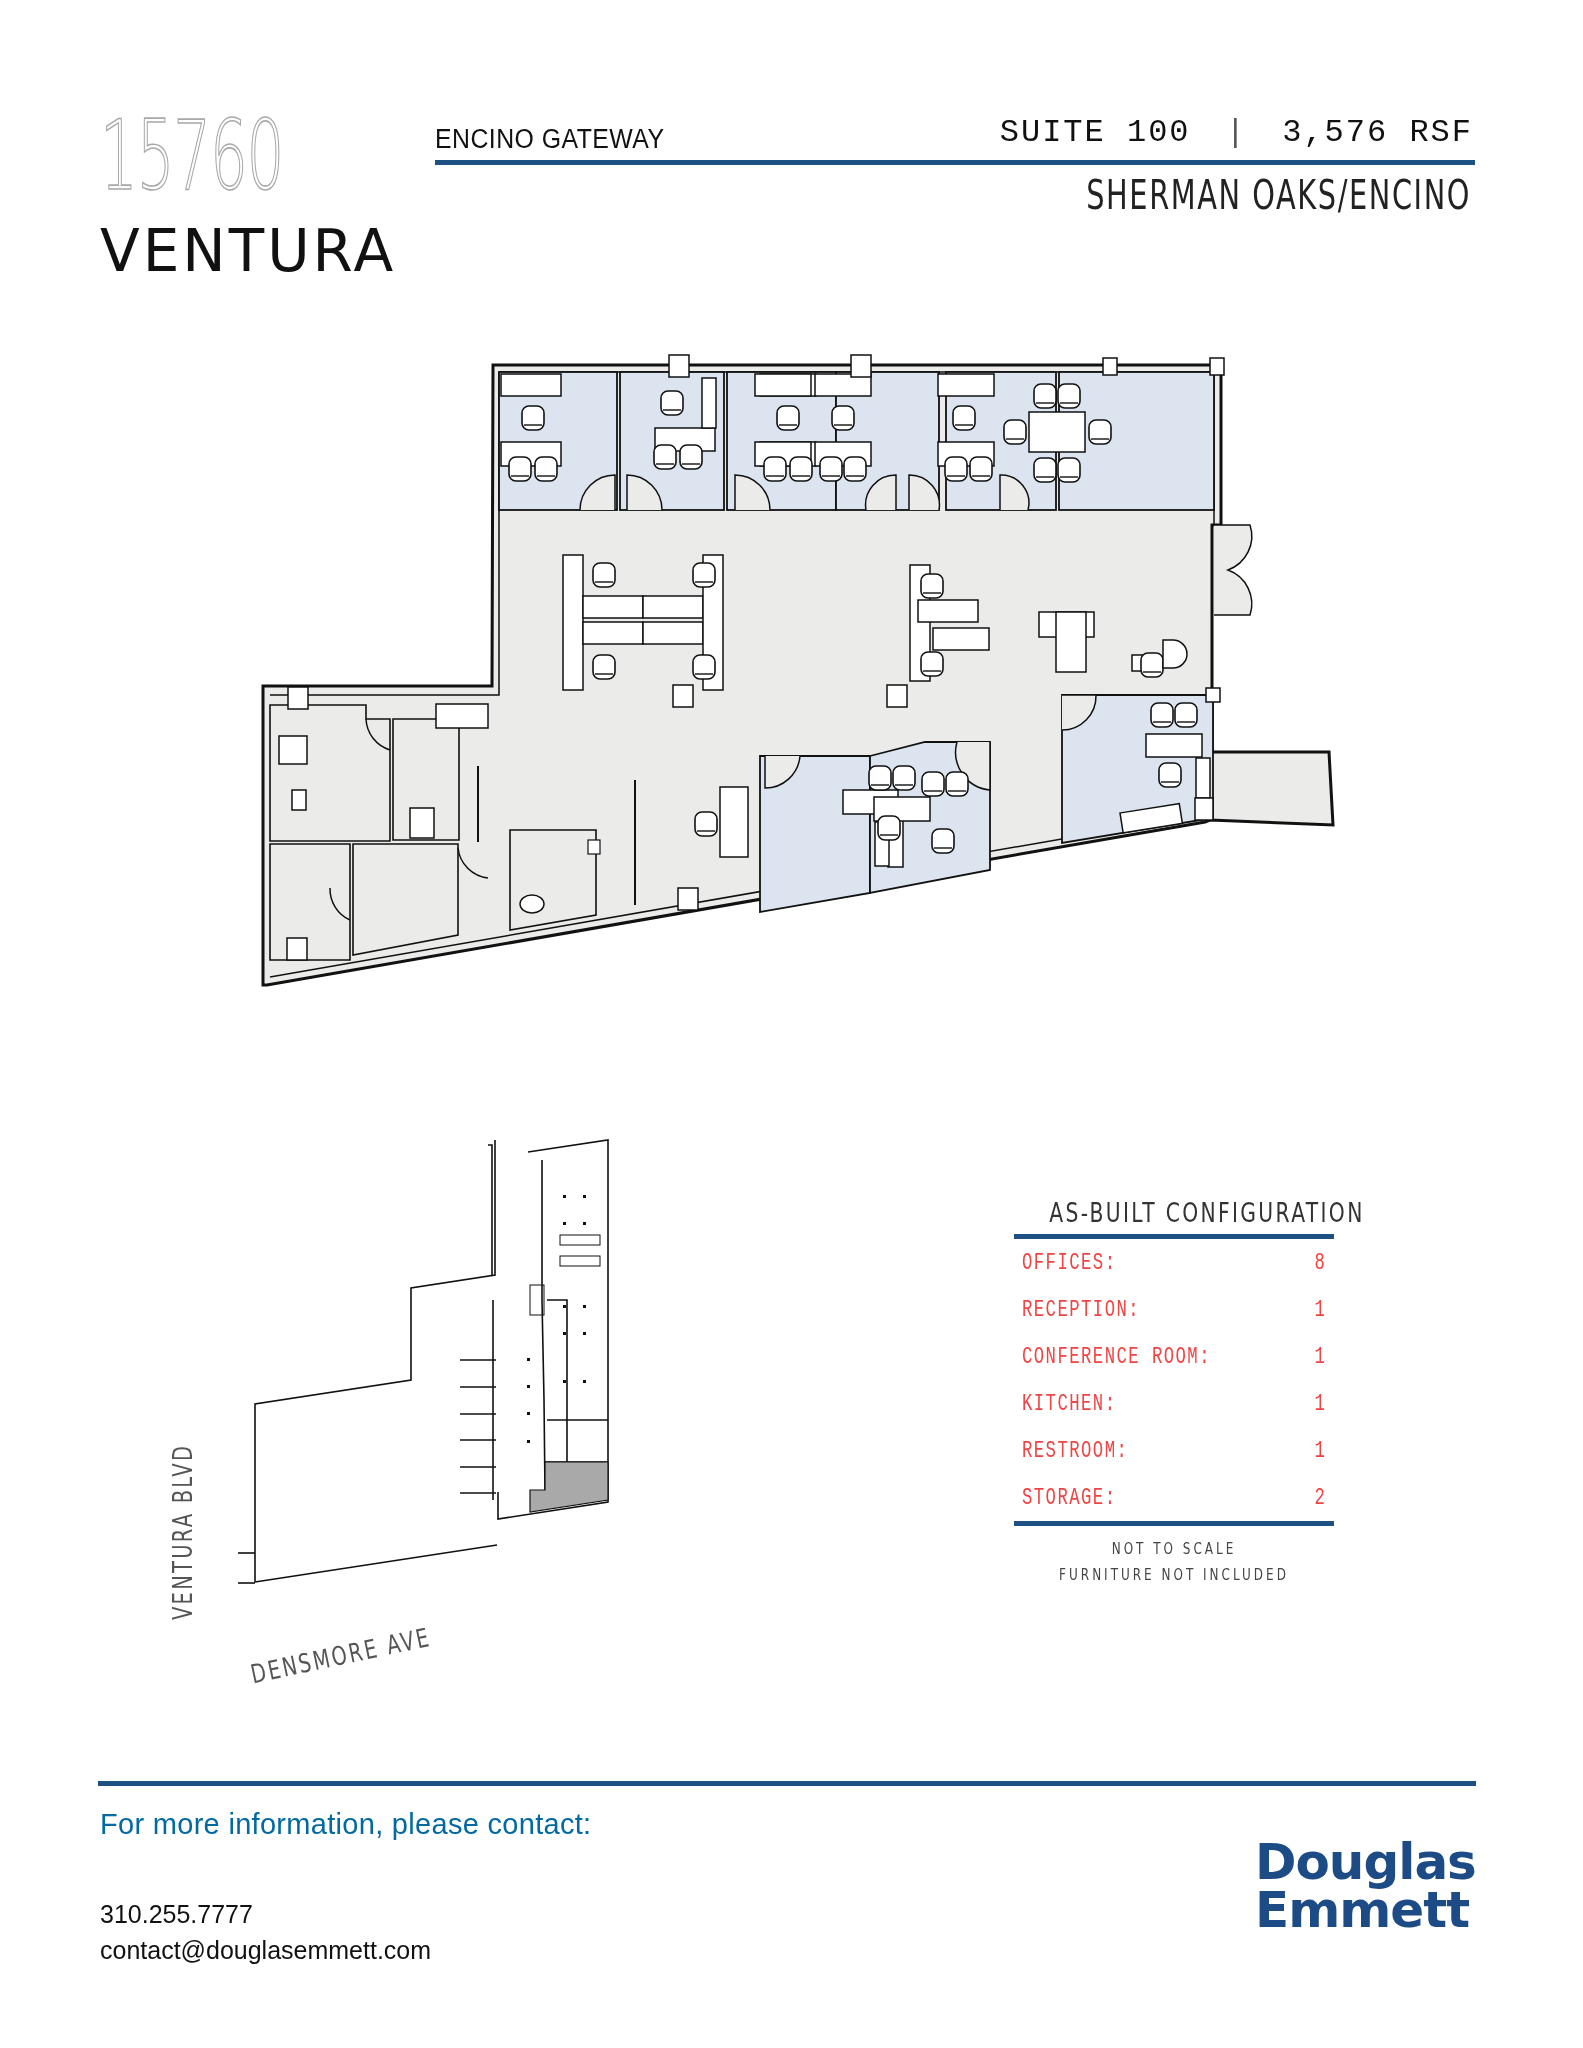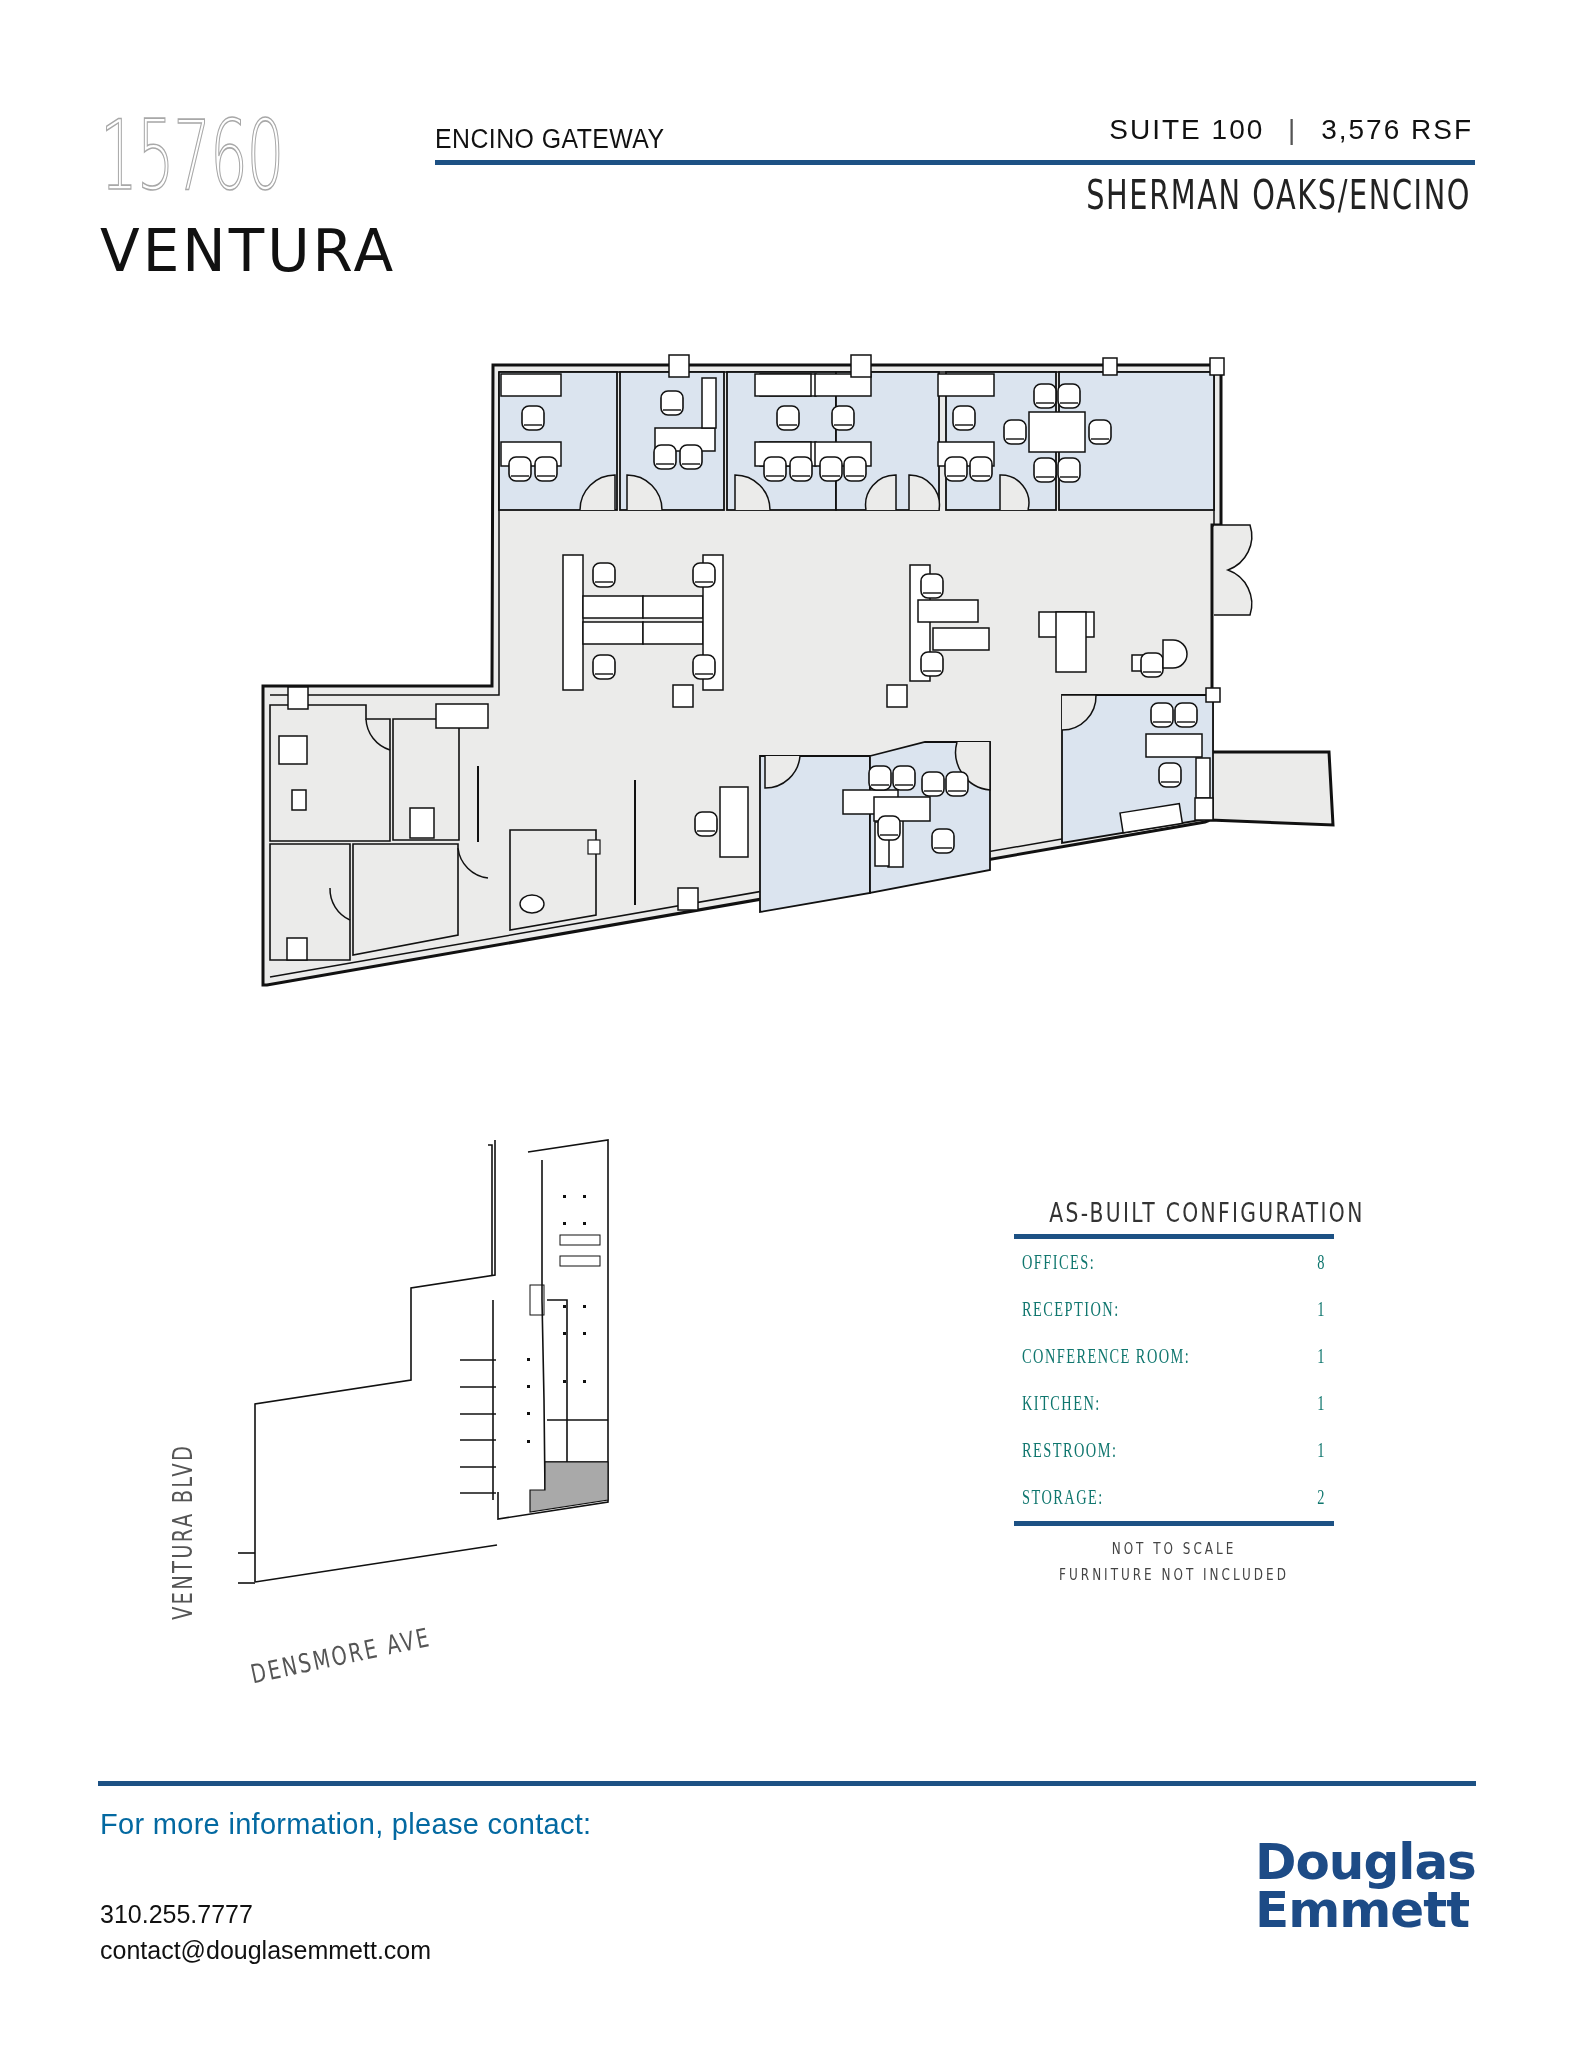--- a/index.html
+++ b/index.html
@@ -1,29 +1,29 @@
 <!DOCTYPE html>
 <html><head>
 <meta charset="utf-8">
 <style>
   html, body { margin:0; padding:0; background:#ffffff; }
   body { width:1583px; height:2048px; position:relative; overflow:hidden; font-family:"Liberation Sans", sans-serif; color:#111; }
   .abs { position:absolute; }
   .addr-num { left:100px; top:108px; font-family:"DejaVu Sans", sans-serif; font-weight:200; font-size:96px; color:transparent; -webkit-text-stroke:1.6px #a8a8a8; letter-spacing:-2px; transform:scaleX(0.62); transform-origin:left top; line-height:1; }
   .addr-name { left:100px; top:222px; font-family:"DejaVu Sans", sans-serif; font-size:58px; letter-spacing:3px; color:#111; line-height:1; }
   .bldg-name { left:435px; top:124px; font-size:27px; letter-spacing:0.5px; color:#111; transform:scaleX(0.92); transform-origin:left top; }
-  .suite { right:110px; top:114px; font-family:Liberation Sans, sans-serif; font-size:28px; letter-spacing:2px; color:#111; }
+  .suite { right:110px; top:114px; font-family:Liberation Mono, monospace; font-size:32px; letter-spacing:2px; color:#111; }
   .rule-top { left:435px; top:160px; width:1040px; height:5px; background:#1d5184; }
   .submarket { right:112px; top:172px; font-family:"DejaVu Sans Condensed","DejaVu Sans", sans-serif; font-weight:300; font-size:40px; letter-spacing:2px; color:#222; transform:scaleX(0.8); transform-origin:right top; }
   .plan { left:250px; top:350px; }
   .keyplan { left:230px; top:1115px; }
   .cfg { left:1014px; top:1198px; width:320px; }
   .cfg-title { font-family:"DejaVu Sans", sans-serif; font-size:26px; letter-spacing:3px; color:#333; text-align:center; transform:scaleX(0.78); transform-origin:center top; white-space:nowrap; }
   .cfg-rule { height:5px; background:#1d5184; margin-top:6px; }
-  .cfg-row { display:flex; justify-content:space-between; height:47px; align-items:center; font-family:Liberation Serif, serif; font-size:20px; color:#0f766e; letter-spacing:2px; padding:0 8px; }
+  .cfg-row { display:flex; justify-content:space-between; height:47px; align-items:center; font-family:Liberation Mono, monospace; font-size:24px; color:#ef4444; letter-spacing:2px; padding:0 8px; }
   .cfg-row span { display:inline-block; transform:scaleX(0.72); transform-origin:left center; white-space:nowrap; }
   .cfg-row span.v { transform-origin:right center; }
   .cfg-note { text-align:center; font-family:"DejaVu Sans", sans-serif; font-size:16px; letter-spacing:4px; color:#444; line-height:26px; margin-top:10px; }
   .cfg-note div { transform:scaleX(0.75); transform-origin:center; white-space:nowrap; }
   .rule-bottom { left:98px; top:1781px; width:1378px; height:5px; background:#1d5184; }
   .contact-head { left:100px; top:1808px; font-size:29px; color:#0369a1; letter-spacing:0.3px; }
   .phone { left:100px; top:1900px; font-size:25px; color:#111; }
   .email { left:100px; top:1936px; font-size:25px; color:#111; }
   .logo { left:1255px; top:1838px; font-family:"DejaVu Sans", sans-serif; font-weight:bold; color:#1d4b86; font-size:50px; line-height:48px; letter-spacing:-1px; }
   .street-v { left:168px; top:1620px; font-family:"DejaVu Sans", sans-serif; font-size:26px; color:#555; letter-spacing:3px; transform:rotate(-90deg) scaleX(0.75); transform-origin:left top; white-space:nowrap; }

